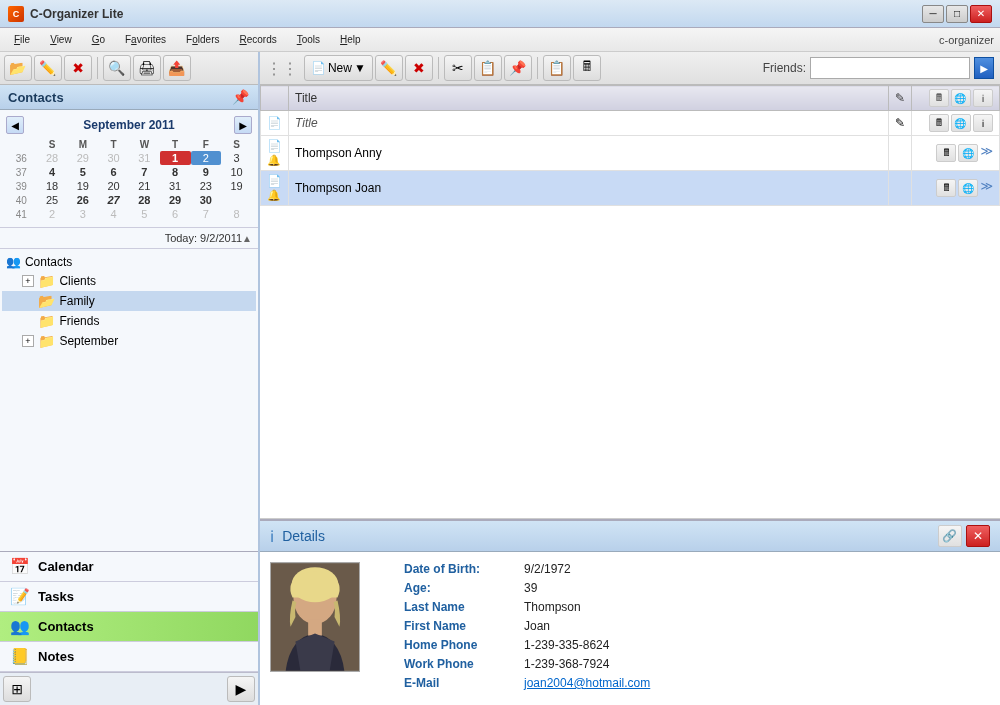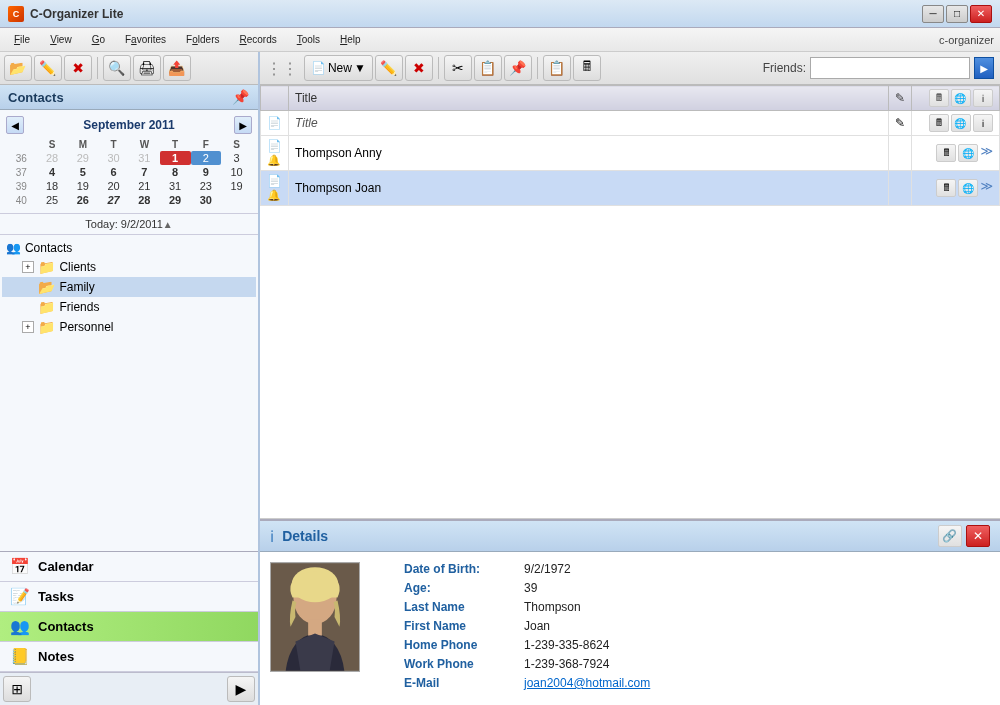--- a/index.html
+++ b/index.html
@@ -119,21 +119,21 @@
       color: white;
       border-radius: 2px;
     }
     .today-label {
       padding: 4px 6px;
       font-size: 11px;
       color: #333;
       border-bottom: 1px solid #ccd;
       display: flex;
       align-items: center;
-      justify-content: center;
+      justify-content: flex-end;
     }
     .today-label .collapse-btn { cursor: pointer; font-size: 10px; color: #666; }
 
     
     .tree-section {
       flex: 1;
       overflow-y: auto;
       padding: 4px 2px;
     }
     .tree-item {
@@ -254,21 +254,21 @@
     }
     .details-header {
       background: linear-gradient(to bottom, #d0e4f5, #b8d0ea);
       padding: 4px 10px;
       display: flex;
       align-items: center;
       gap: 8px;
       border-bottom: 1px solid #9ab;
     }
     .details-title {
-      font-weight: bold;
+      font-weight: normal;
       color: #2060a0;
       font-size: 14px;
       text-align: right;
     }
     .details-header-actions { margin-left: auto; display: flex; gap: 4px; }
     .details-content {
       display: flex;
       padding: 10px;
       gap: 14px;
     }
@@ -414,20 +414,30 @@
             <tr>
               <td class="week-num">40</td>
               <td>25</td>
               <td style="font-weight: bold;">26</td>
               <td style="font-weight: bold; font-style: italic;">27</td>
               <td style="font-weight: bold;">28</td>
               <td style="font-weight: bold;">29</td>
               <td style="font-weight: bold;">30</td>
               <td></td>
             </tr>
+            <tr>
+              <td class="week-num">41</td>
+              <td class="other-month">2</td>
+              <td class="other-month">3</td>
+              <td class="other-month">4</td>
+              <td class="other-month">5</td>
+              <td class="other-month">6</td>
+              <td class="other-month">7</td>
+              <td class="other-month">8</td>
+            </tr>
           </tbody>
       </table>
     </div>
 
     <div class="today-label">
       <span>Today: 9/2/2011</span>
       <span class="collapse-btn">▲</span>
     </div>
 
     <div class="tree-section">
@@ -444,21 +454,21 @@
         <span class="folder-icon">📂</span>
         <span>Family</span>
       </div>
       <div class="tree-item" style="padding-left:36px;">
         <span class="folder-icon">📁</span>
         <span>Friends</span>
       </div>
       <div class="tree-item" style="padding-left:20px;">
         <div class="tree-expand">+</div>
         <span class="folder-icon">📁</span>
-        <span>Personnel</span>
+        <span>September</span>
       </div>
     </div>
 
     <div class="bottom-nav">
       <div class="nav-tab">
         <span class="tab-icon">📅</span>
         <span>Calendar</span>
       </div>
       <div class="nav-tab">
         <span class="tab-icon">📝</span>

